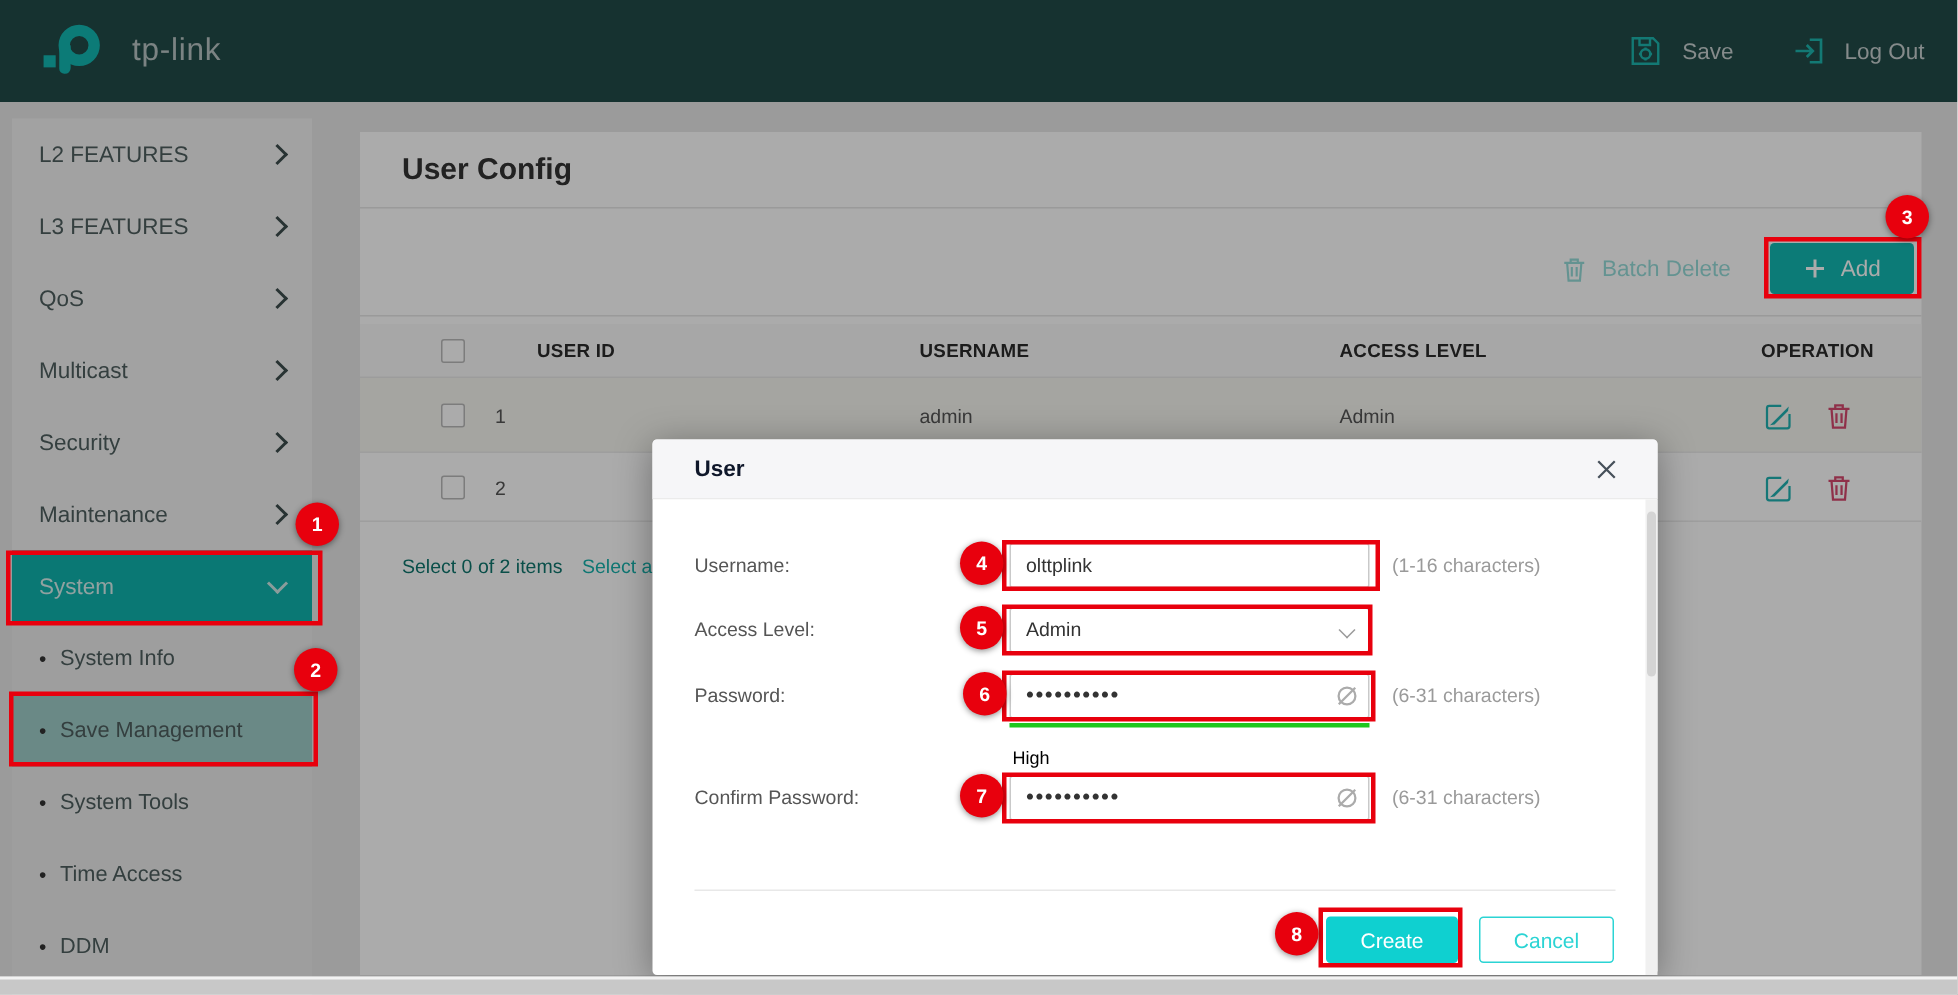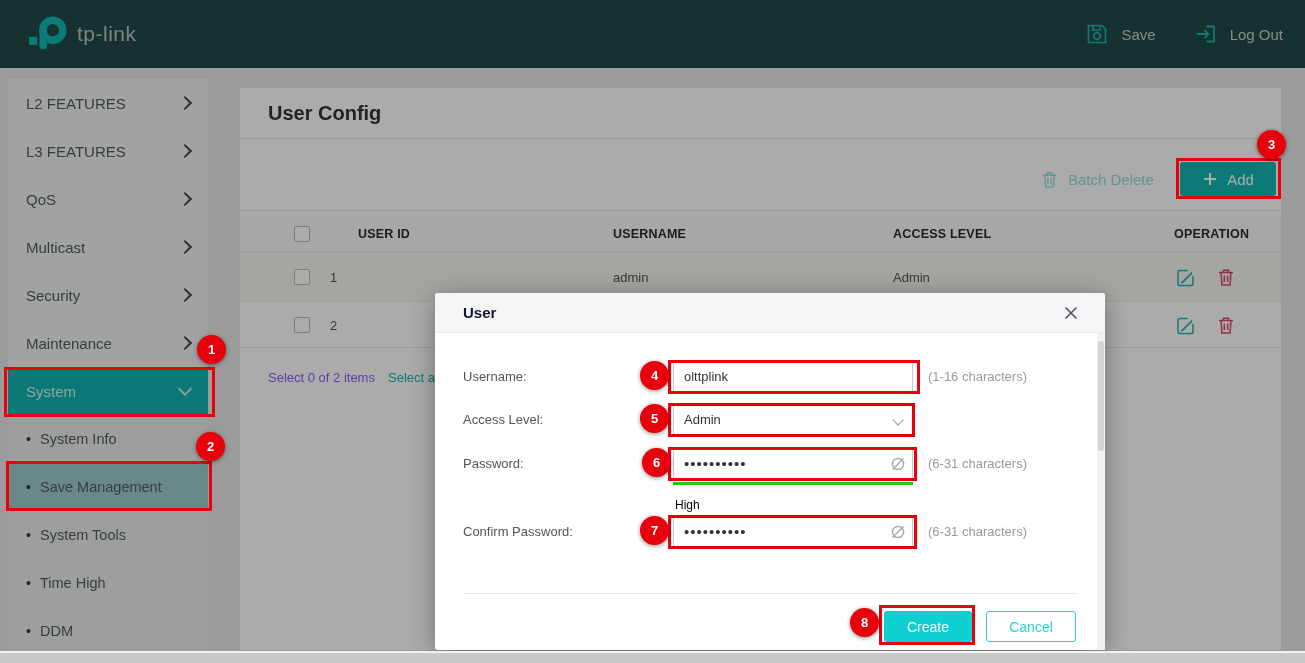--- a/index.html
+++ b/index.html
@@ -1,20 +1,20 @@
 <!DOCTYPE html>
 <html><head>
 <meta charset="utf-8">
 <style>
   html,body{margin:0;padding:0;background:#e8e8e8;font-family:"Liberation Sans",sans-serif;}
   #app{position:relative;width:1305px;height:663px;overflow:hidden;background:#e8e8e8;}
 
   
   .header{position:absolute;left:0;top:0;width:1305px;height:68px;background:#214b48;}
-  .brand{position:absolute;left:28px;top:15px;display:flex;align-items:center;gap:7px;}
+  .brand{position:absolute;left:28px;top:15px;display:flex;align-items:center;gap:18px;}
   .brand-text{color:#b8c4c3;font-size:21px;letter-spacing:.5px;}
   .hdr-actions{position:absolute;right:22px;top:0;height:68px;display:flex;align-items:center;gap:38px;}
   .hdr-btn{display:flex;align-items:center;gap:12px;cursor:pointer;}
   .hdr-btn span{color:#c6cfcf;font-size:15px;}
 
   
   .sidebar{position:absolute;left:8px;top:79px;width:200px;height:584px;background:#f2f2f2;}
   .side-item{position:relative;height:48px;display:flex;align-items:center;padding:0 18px;box-sizing:border-box;color:#4e5e5e;font-size:15px;cursor:pointer;}
   .side-item .lbl{flex:1;}
   .chev{width:8px;height:8px;border-right:2px solid #3c4c4c;border-bottom:2px solid #3c4c4c;transform:rotate(-45deg);margin-top:0;}
@@ -33,21 +33,21 @@
   .batch-del span{color:#17b0aa;font-size:15px;}
   .add-btn{position:absolute;left:940px;top:74px;width:96px;height:34px;background:#13b8b2;border-radius:3px;display:flex;align-items:center;justify-content:center;gap:9px;color:#fff;font-size:15px;cursor:pointer;}
   .thead{position:absolute;left:0;top:128px;width:1041px;height:36px;background:#fafafa;border-bottom:1px solid #e9e9e9;box-sizing:border-box;}
   .thead .hc{position:absolute;top:0;line-height:36px;font-size:12.5px;font-weight:bold;color:#2b2b2b;letter-spacing:.2px;}
   .trow{position:absolute;left:0;width:1041px;box-sizing:border-box;border-bottom:1px solid #ececec;}
   .trow .tc{position:absolute;font-size:13px;color:#555;}
   .row1{top:164px;height:50px;background:#f6f6f1;}
   .row2{top:214px;height:46px;background:#fff;}
   .cb{width:16px;height:16px;border:1px solid #b9b9b9;border-radius:2px;background:#fff;box-sizing:border-box;cursor:pointer;}
   .op-ic{position:absolute;width:20px;height:20px;cursor:pointer;}
-  .sel-line{position:absolute;left:28px;top:282px;font-size:13px;color:#8b5cf6;}
+  .sel-line{position:absolute;left:28px;top:282px;font-size:13px;color:#0f766e;}
   .sel-link{position:absolute;left:148px;top:282px;font-size:13px;color:#18b2ac;cursor:pointer;}
 
   
   .overlay{position:absolute;left:0;top:0;width:1305px;height:663px;background:rgba(0,0,0,0.33);z-index:50;}
 
   
   .modal{position:absolute;left:435px;top:293px;width:670px;height:357px;background:#fff;border-radius:3px;z-index:100;box-shadow:0 4px 24px rgba(0,0,0,.35);}
   .modal-hd{position:absolute;left:0;top:0;width:670px;height:40px;background:#f6f6f8;border-bottom:1px solid #ebebeb;border-radius:3px 3px 0 0;box-sizing:border-box;}
   .modal-title{position:absolute;left:28px;top:0;line-height:40px;font-size:15px;font-weight:bold;color:#0f172a;}
   .modal-close{position:absolute;right:26px;top:12px;width:16px;height:16px;cursor:pointer;}
@@ -153,21 +153,21 @@
       <div class="sub-item selected">
         <span class="bullet">•</span>
         <span>Save Management</span>
       </div>
       <div class="sub-item">
         <span class="bullet">•</span>
         <span>System Tools</span>
       </div>
       <div class="sub-item">
         <span class="bullet">•</span>
-        <span>Time High</span>
+        <span>Time Access</span>
       </div>
       <div class="sub-item">
         <span class="bullet">•</span>
         <span>DDM</span>
       </div>
     </div>
   </div>
 
   <div class="content">
     <div class="page-title">User Config</div>

